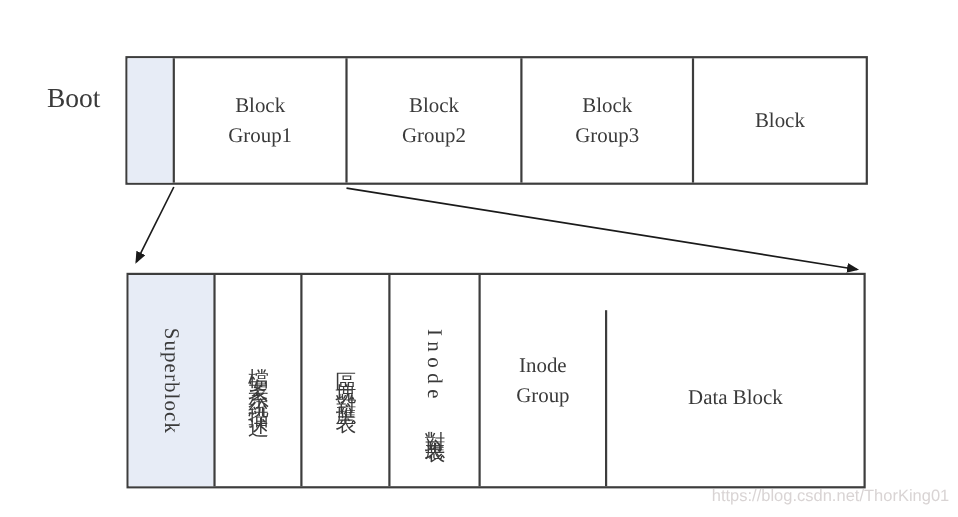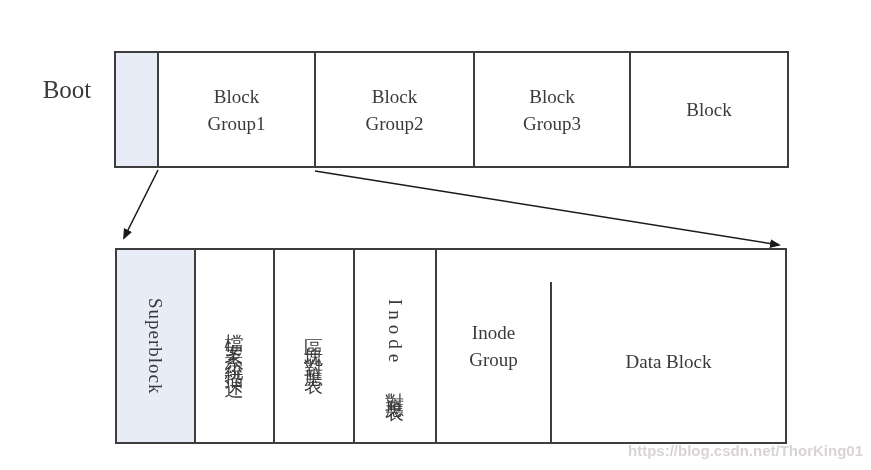--- a/index.html
+++ b/index.html
@@ -107,21 +107,20 @@
 
   
   .watermark {
     position: absolute;
     right: 8px;
     top: 442px;
     font-family: "Liberation Sans", "DejaVu Sans", sans-serif;
     font-size: 15px;
     color: #d9d4d4;
     white-space: nowrap;
-    font-weight: bold;
   }
 </style>
 </head>
 <body>
 
 <div class="canvas">
 
   <div class="boot-label">
     <div>Boot</div>
   </div>

